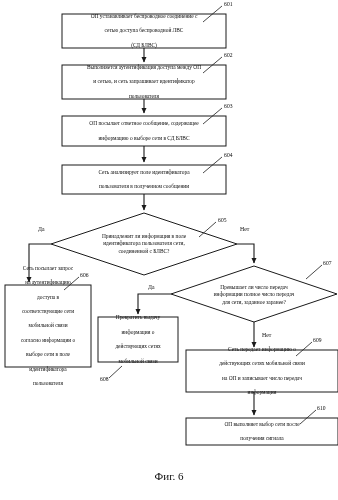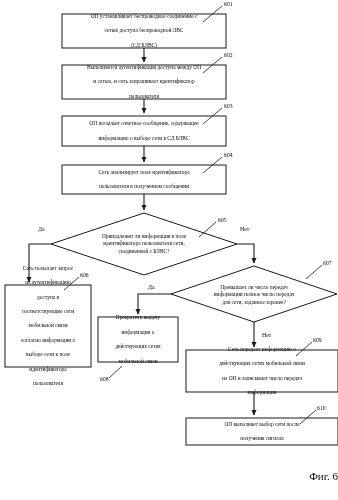--- a/index.html
+++ b/index.html
@@ -83,21 +83,21 @@
   .branch-label {
     position: absolute;
     font-family: "Liberation Serif", "DejaVu Serif", serif;
     font-size: 5.8px;
     color: #0d0d0d;
   }
   .fig-caption {
     position: absolute;
     width: 338px;
     left: 0;
-    text-align: right;
+    text-align: center;
     font-family: "Liberation Serif", "DejaVu Serif", serif;
     font-size: 11px;
     color: #0d0d0d;
   }
 </style>
 </head>
 <body>
 
 <div id="sheet">
 

